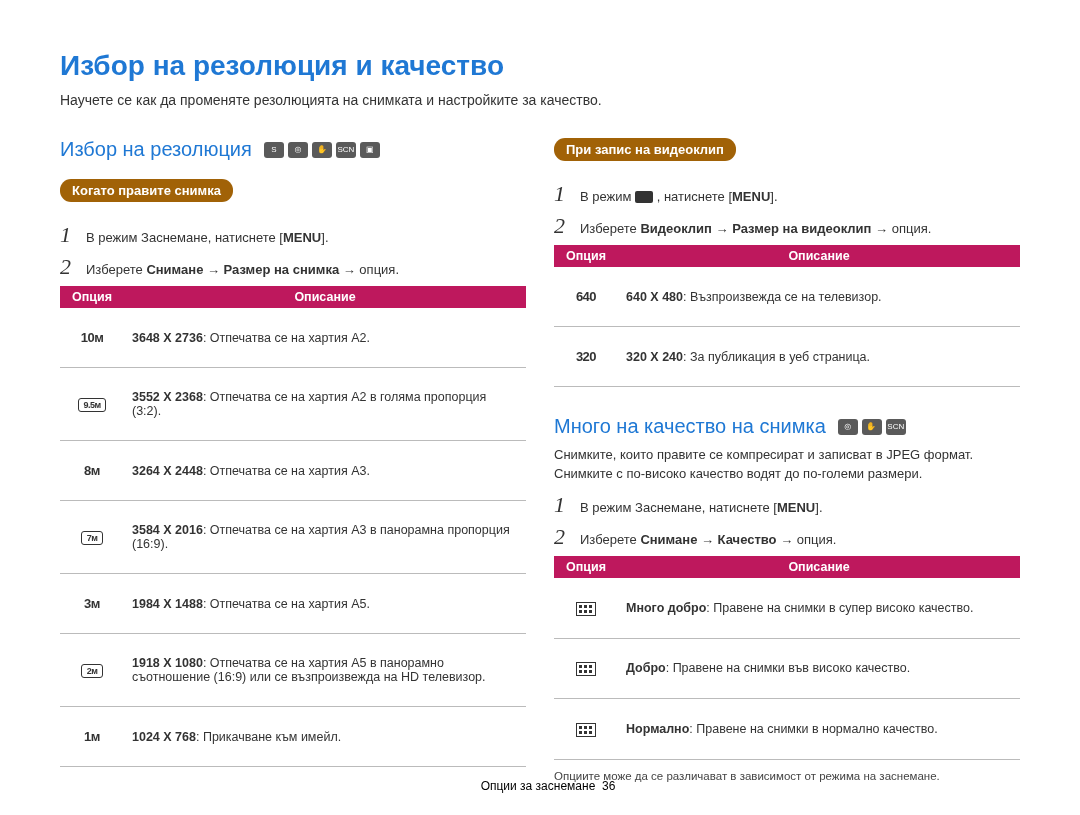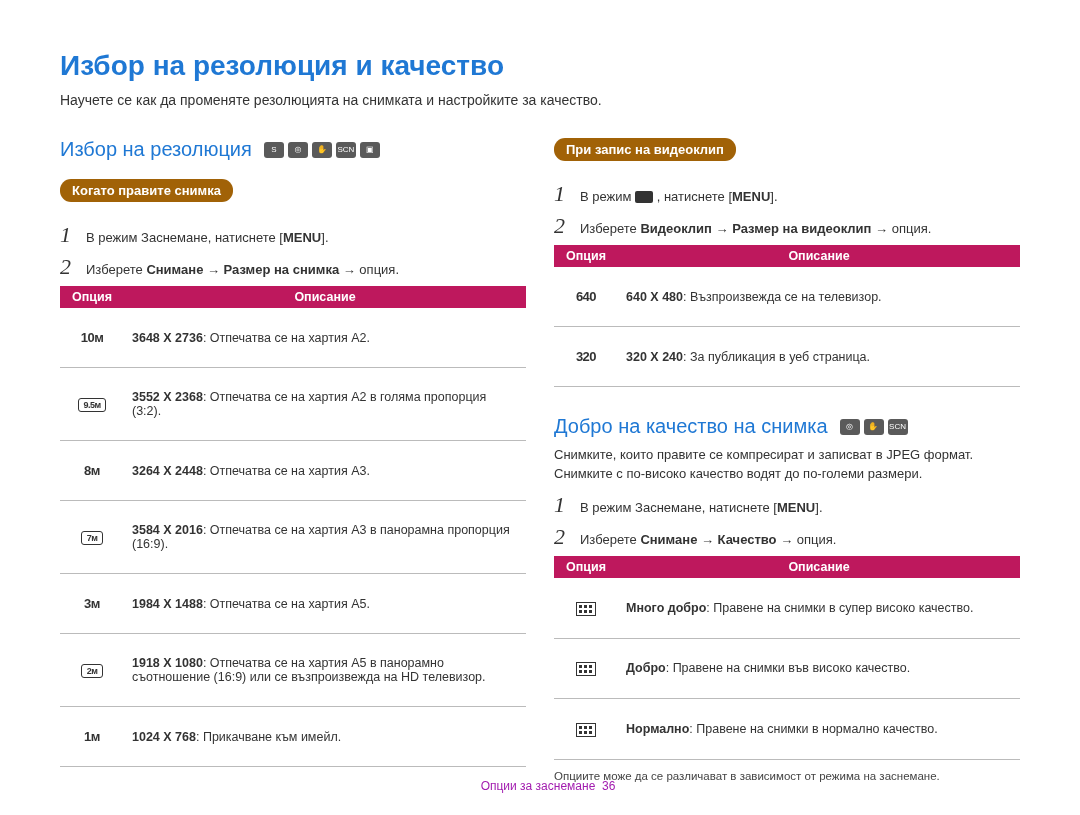--- a/index.html
+++ b/index.html
@@ -148,21 +148,21 @@
     font-size: 11.5px;
     color: #444;
     margin-top: 8px;
   }
   .page-footer {
     position: absolute;
     bottom: 22px;
     left: 16px; right: 0;
     text-align: center;
     font-size: 12px;
-    color: #a21caf;
+    color: #000000;
   }
   b { font-weight: bold; }
 </style>
 </head>
 <body>
 
 <h1 class="main-title">Избор на резолюция и качество</h1>
 <p class="subtitle">Научете се как да променяте резолюцията на снимката и настройките за качество.</p>
 
 <div class="columns">
@@ -264,21 +264,21 @@
             <td><b>640 X 480</b>: Възпроизвежда се на телевизор.</td>
           </tr>
           <tr>
             <td class="opt-cell">320</td>
             <td><b>320 X 240</b>: За публикация в уеб страница.</td>
           </tr>
         </tbody>
     </table>
 
     <h2 class="section-title" style="margin-top:28px">
-      <span>Добро на качество на снимка</span>
+      <span>Много на качество на снимка</span>
       <span class="mode-icons">
         <span class="mode-icon">◎</span>
         <span class="mode-icon">✋</span>
         <span class="mode-icon">SCN</span>
       </span>
     </h2>
     <p>Снимките, които правите се компресират и записват в JPEG формат. Снимките с по-високо качество водят до по-големи размери.</p>
 
     <div class="step">
       <span class="step-num">1</span>

